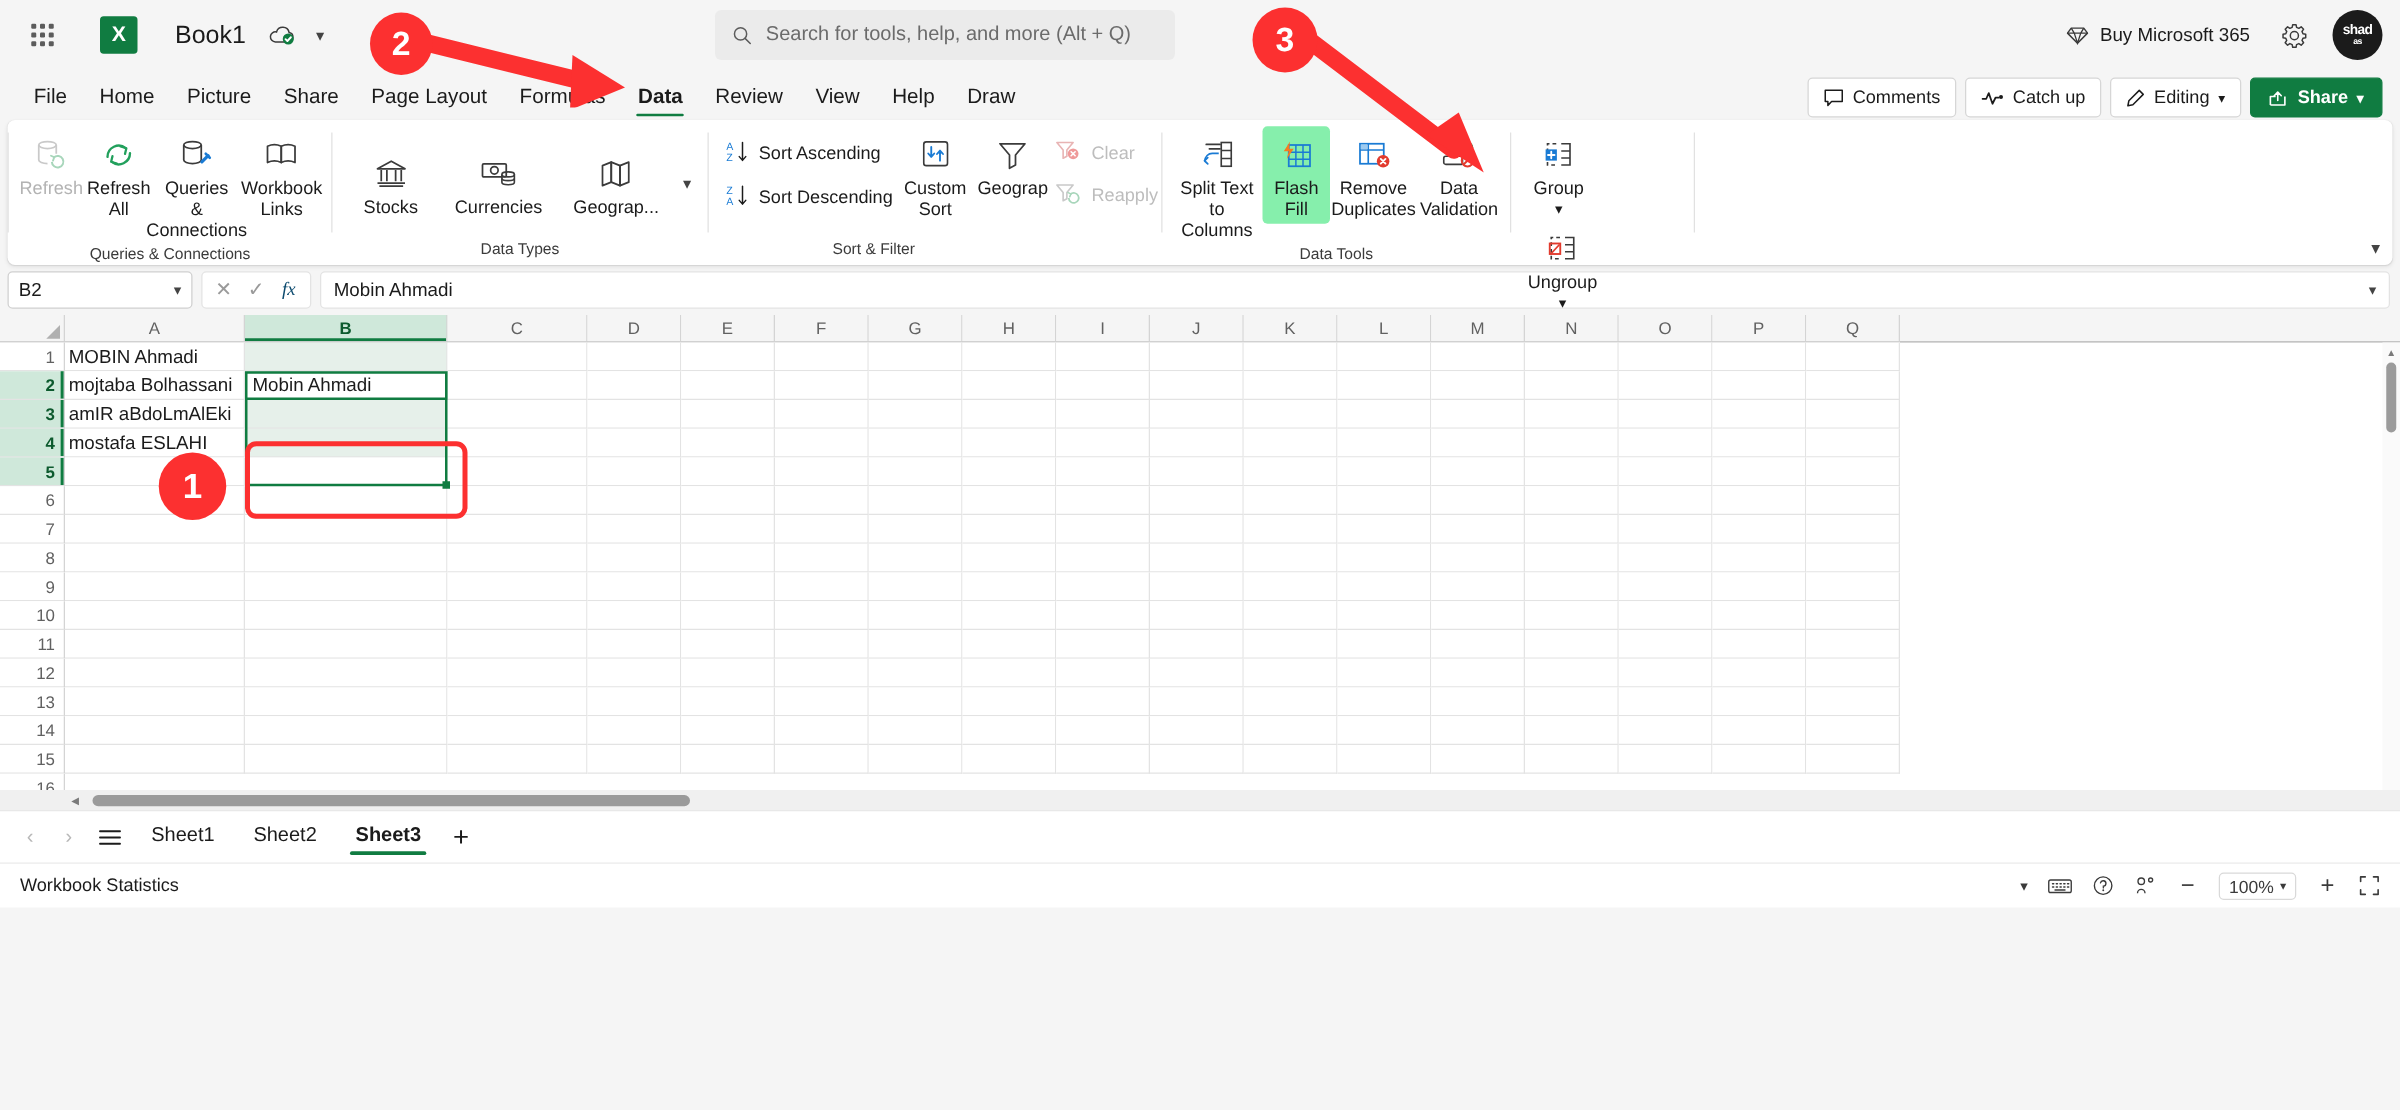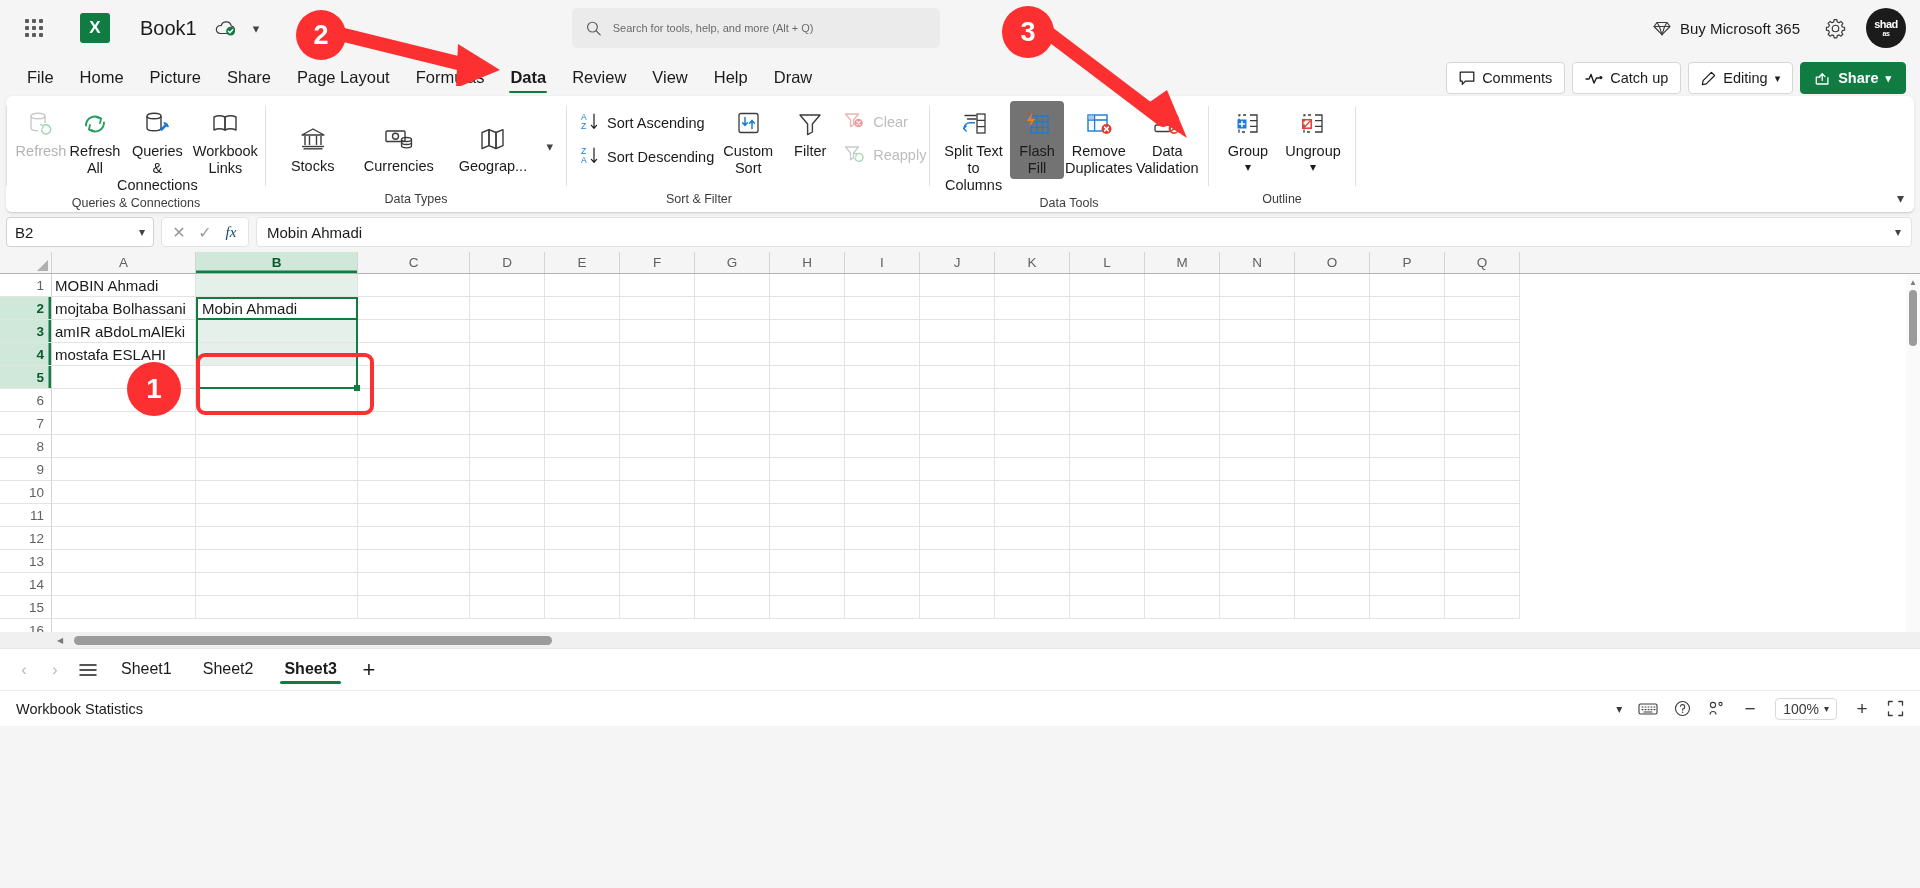--- a/index.html
+++ b/index.html
@@ -33,21 +33,21 @@
   .cloud-ico { margin-left: 10px; display: flex; align-items: center; cursor: pointer; }
   .chev { margin-left: 8px; color: #444; font-size: 13px; cursor: pointer; }
 
   .searchbox {
     position: absolute; left: 572px; top: 8px; width: 368px; height: 40px;
     background: #ebebeb; border-radius: 5px;
     display: flex; align-items: center; padding: 0 14px; gap: 11px; cursor: text;
   }
   .searchbox input {
     border: none; background: transparent; outline: none;
-    font-family: "Liberation Sans", sans-serif; font-size: 11px; color: #5c5c5c; width: 100%;
+    font-family: "Liberation Sans", sans-serif; font-size: 16px; color: #5c5c5c; width: 100%;
   }
   .searchbox input::placeholder { color: #6b6b6b; }
 
   .tb-right { position: absolute; right: 14px; top: 8px; display: flex; align-items: center; gap: 6px; height: 40px; }
   .buy365 {
     display: flex; align-items: center; gap: 9px; font-size: 15px; color: #1b1b1b;
     padding: 6px 10px; border-radius: 4px; cursor: pointer; white-space: nowrap;
   }
   .gear-btn { width: 38px; height: 38px; display: flex; align-items: center; justify-content: center; cursor: pointer; border-radius: 4px; }
   .avatar {
@@ -93,21 +93,21 @@
   }
   .rsep { width: 1px; background: #e1e1e1; margin: 10px 0 26px; align-self: stretch; }
 
   .bigbtn {
     display: flex; flex-direction: column; align-items: center; justify-content: flex-start;
     padding: 6px 6px 2px; border-radius: 4px; cursor: pointer; min-width: 54px;
     font-size: 14.5px; color: #1b1b1b; line-height: 1.18; text-align: center;
   }
   .bigbtn .ico { height: 34px; display: flex; align-items: center; justify-content: center; margin-bottom: 2px; }
   .bigbtn.disabled { color: #b3b3b3; }
-  .bigbtn.highlight { background: #737373; }
+  .bigbtn.highlight { background: #86efac; }
   .smallbtn {
     display: flex; align-items: center; gap: 8px; padding: 4px 7px; border-radius: 4px;
     font-size: 14.5px; color: #1b1b1b; cursor: pointer; white-space: nowrap;
   }
   .smallbtn.disabled { color: #bdbdbd; }
   .stackcol { display: flex; flex-direction: column; justify-content: center; padding-top: 6px; gap: 3px; }
   .grp-expand {
     align-self: center; font-size: 13px; color: #444; cursor: pointer; padding: 0 6px;
   }
   .ribbon-collapse {
@@ -473,21 +473,21 @@
         </div>
 
         <div class="rsep" style="margin:6px 4px 10px;"></div>
 
         <div class="bigbtn" style="width:56px;">
           <span class="ico">
             <svg width="28" height="28" viewBox="0 0 28 28">
               <path d="M4 5h20l-7.6 9v8l-4.8 2.6V14z" fill="none" stroke="#3b3b3b" stroke-width="1.4" stroke-linejoin="round"></path>
             </svg>
           </span>
-          <span>Filter</span>
+          <span>Geograp</span>
         </div>
 
         <div class="stackcol">
           <div class="smallbtn disabled">
             <span>
               <svg width="21" height="19" viewBox="0 0 21 19">
                 <path d="M1.5 3h13l-5 6v5l-3 1.6V9z" fill="none" stroke="#e8b4b4" stroke-width="1.3" stroke-linejoin="round"></path>
                 <circle cx="14.5" cy="12" r="4.3" fill="#ef9a9a"></circle>
                 <path d="M12.9 10.4l3.2 3.2M16.1 10.4l-3.2 3.2" stroke="#fff" stroke-width="1.3" stroke-linecap="round"></path>
               </svg>
@@ -562,21 +562,21 @@
           </span>
           <span>Data</span>
           <span>Validation</span>
         </div>
       </div>
       <div class="rgroup-label">Data Tools</div>
     </div>
     <div class="rsep"></div>
 
     <div class="rgroup" style="width:146px;">
-      <div class="rgroup-items" style="justify-content:center;">
+      <div class="rgroup-items" style="justify-content:center;flex-direction:column;">
         <div class="bigbtn" style="width:62px;">
           <span class="ico">
             <svg width="30" height="26" viewBox="0 0 30 26">
               <path d="M17 4h7v17h-7" fill="none" stroke="#3b3b3b" stroke-width="1.3"></path>
               <path d="M17 9.7h7M17 15.4h7" stroke="#3b3b3b" stroke-width="1.2"></path>
               <path d="M13 4H6v17h7" fill="none" stroke="#3b3b3b" stroke-width="1.3" stroke-dasharray="3 2.4"></path>
               <rect x="4.5" y="8.5" width="9" height="9" fill="#1a7bd4"></rect>
               <path d="M9 10.4v5.2M6.4 13h5.2" stroke="#fff" stroke-width="1.5" stroke-linecap="round"></path>
             </svg>
           </span>

